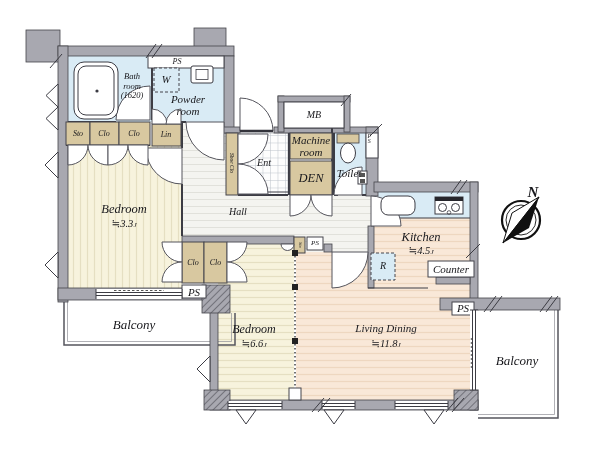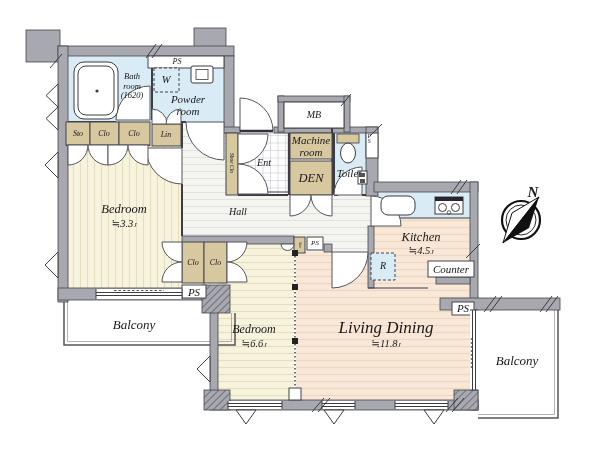--- a/index.html
+++ b/index.html
@@ -7,21 +7,21 @@
         font-family:"Liberation Serif","DejaVu Serif",serif;padding-left:16px;}
   #plan svg{position:absolute;left:0;top:0;}
   .lbl{position:absolute;transform:translate(-50%,-50%);font-style:italic;color:#17171b;
        text-align:center;white-space:pre-line;line-height:1.12;pointer-events:none;}
   .rot{transform:translate(-50%,-50%) rotate(90deg);}
   .stack{writing-mode:vertical-rl;text-orientation:upright;letter-spacing:-1px;}
   .b{font-weight:bold;}
   .s45{font-size:4.5px}.s55{font-size:5.5px}.s6{font-size:6px}.s7{font-size:7px}
   .s75{font-size:11px}.s8{font-size:8px}.s85{font-size:8.5px}.s9{font-size:11px}
   .s95{font-size:10px}.s10{font-size:10px}.s105{font-size:10.5px}.s11{font-size:13px}
-  .s12{font-size:12px}.s125{font-size:12.5px}.s13{font-size:17px}.s15{font-size:15px}
+  .s12{font-size:12px}.s125{font-size:12.5px}.s13{font-size:11px}.s15{font-size:15px}
   .unit{font-size:68%;}
   
   .w{fill:#a8a8b0;stroke:#45454c;stroke-width:.8}
   .wh{fill:url(#hatchP);stroke:#45454c;stroke-width:.8}
   .ln{stroke:#3c3c44;stroke-width:2;fill:none}
   .t1{stroke:#3c3c44;stroke-width:1;fill:none}
   .box{fill:#d8c8a0;stroke:#45454c;stroke-width:1}
   .wbox{fill:#fff;stroke:#45454c;stroke-width:1}
   .door{fill:#fff;stroke:#55555d;stroke-width:1}
   .fix{fill:#fff;stroke:#3c3c44;stroke-width:1}

